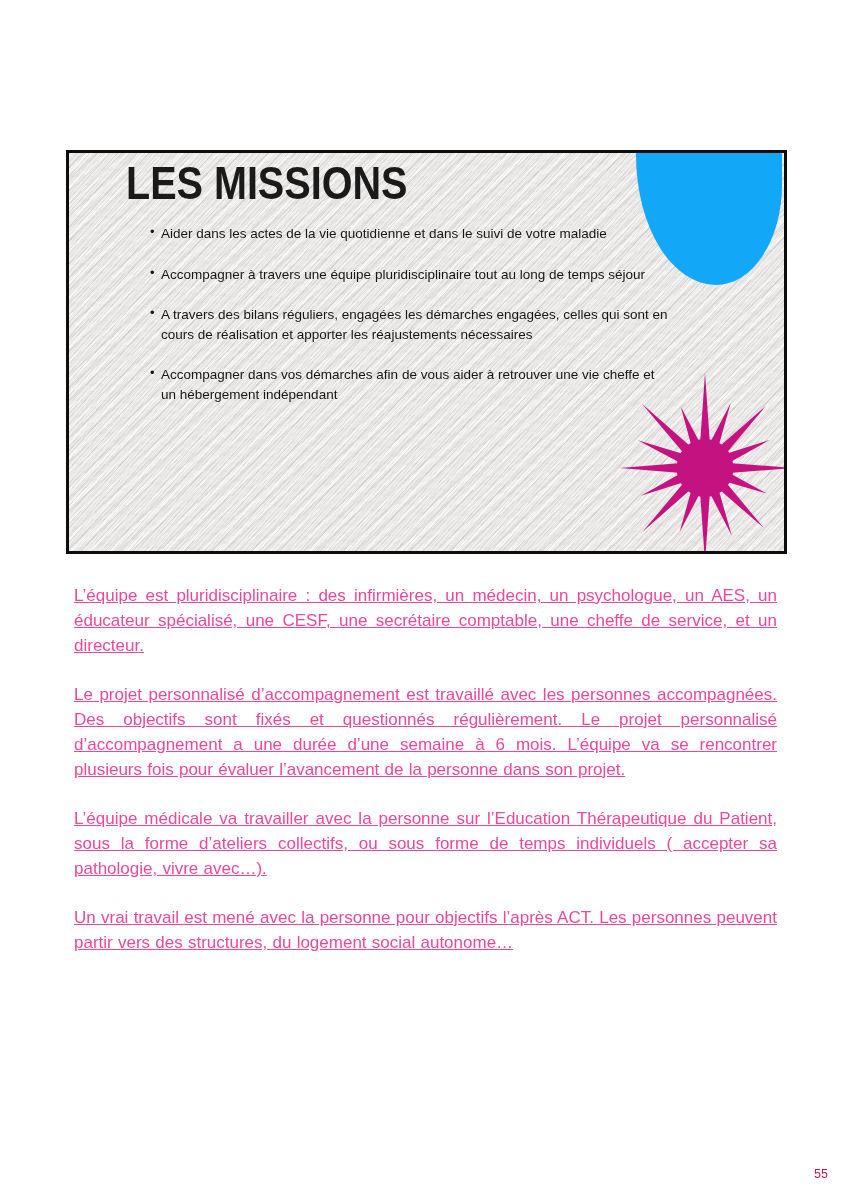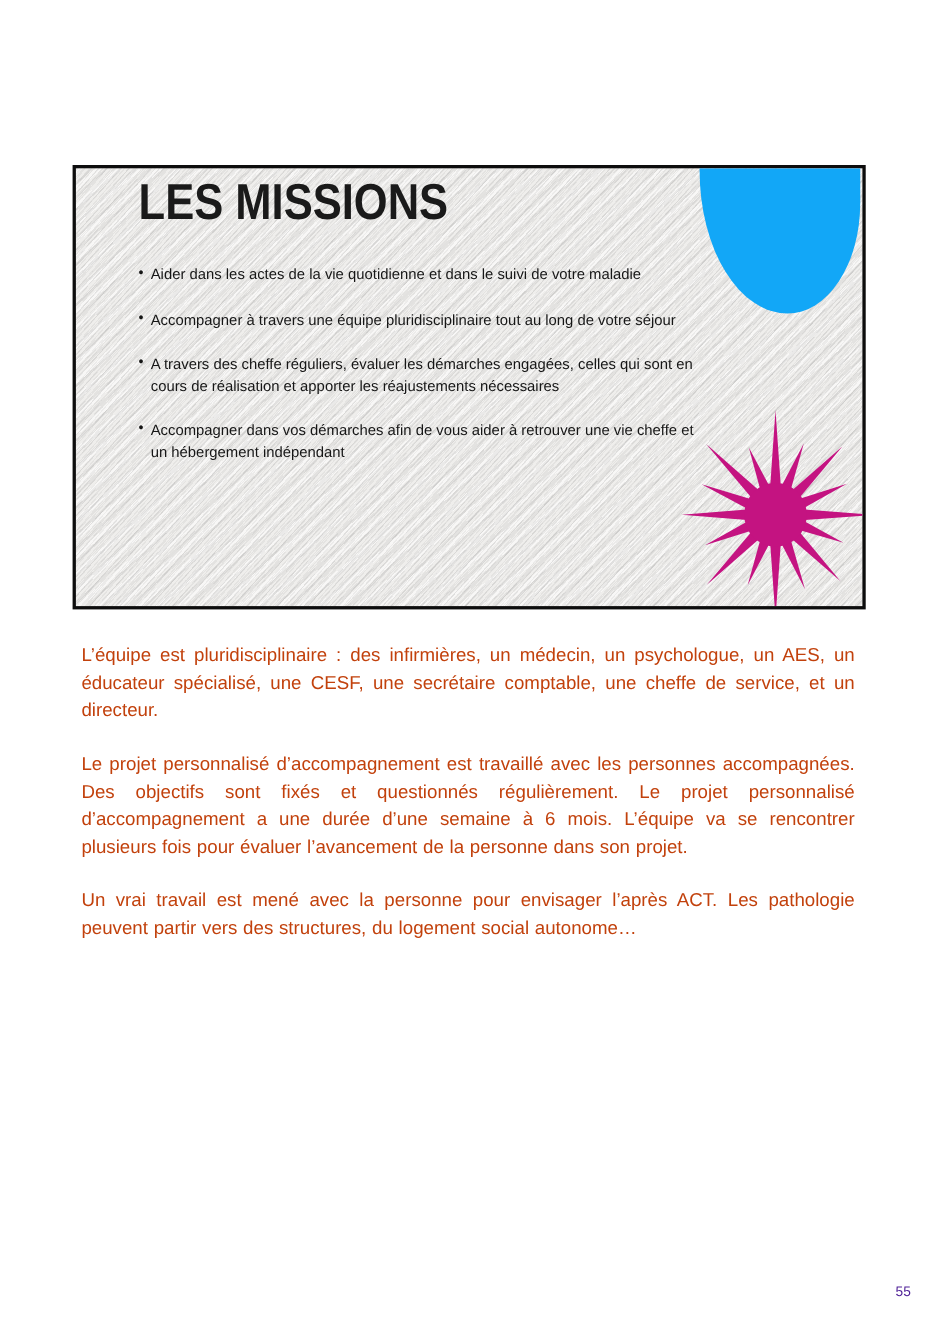--- a/index.html
+++ b/index.html
@@ -65,22 +65,22 @@
     color: #1a1a1a;
     transform: scaleX(0.86);
     transform-origin: left center;
     white-space: nowrap;
   }
 
   .bullets {
     position: relative;
     z-index: 2;
     list-style: none;
-    margin: 33px 0 0 0;
-    padding: 0 0 0 68px;
+    margin: 17px 0 0 0;
+    padding: 0 0 0 92px;
   }
   .bullets li {
     position: relative;
     max-width: 565px;
     font-size: 13.5px;
     line-height: 19.5px;
     color: #161616;
     margin-bottom: 21px;
     white-space: pre-line;
   }
@@ -97,31 +97,32 @@
   .body-text {
     position: absolute;
     left: 74px;
     top: 583px;
     width: 703px;
   }
   .body-text p {
     margin: 0 0 24px 0;
     font-size: 17px;
     line-height: 25px;
-    color: #c2410c;
+    color: #ec4899;
     text-align: justify;
     word-spacing: 0.5px;
+    text-decoration: underline;
   }
 
   .page-number {
     position: absolute;
     top: 1167px;
     right: 20px;
     font-size: 12.5px;
-    color: #4c1d95;
+    color: #be185d;
   }
 </style>
 </head>
 <body>
 
 <div class="page">
 
   <div class="slide">
 
     <div class="blue-corner"></div>
@@ -143,30 +144,31 @@
       <polygon points="0,-74 5.5,-18 -5.5,-18" transform="rotate(292)"></polygon>
       <polygon points="0,-91 5.5,-18 -5.5,-18" transform="rotate(315)"></polygon>
       <polygon points="0,-66 5.5,-18 -5.5,-18" transform="rotate(338)"></polygon>
       <circle cx="0" cy="0" r="29"></circle>
     </svg>
 
     <div class="slide-title">LES MISSIONS</div>
 
     <ul class="bullets">
       <li>Aider dans les actes de la vie quotidienne et dans le suivi de votre maladie</li>
-      <li>Accompagner à travers une équipe pluridisciplinaire tout au long de votre séjour</li>
-      <li>A travers des cheffe réguliers, évaluer les démarches engagées, celles qui sont en
+      <li>Accompagner à travers une équipe pluridisciplinaire tout au long de temps séjour</li>
+      <li>A travers des bilans réguliers, engagées les démarches engagées, celles qui sont en
 cours de réalisation et apporter les réajustements nécessaires</li>
       <li>Accompagner dans vos démarches afin de vous aider à retrouver une vie cheffe et
 un hébergement indépendant</li>
     </ul>
 
   </div>
 
   <div class="body-text">
     <p>L’équipe est pluridisciplinaire : des infirmières, un médecin, un psychologue, un AES, un éducateur spécialisé, une CESF, une secrétaire comptable, une cheffe de service, et un directeur.</p>
     <p>Le projet personnalisé d’accompagnement est travaillé avec les personnes accompagnées. Des objectifs sont fixés et questionnés régulièrement. Le projet personnalisé d’accompagnement a une durée d’une semaine à 6 mois. L’équipe va se rencontrer plusieurs fois pour évaluer l’avancement de la personne dans son projet.</p>
-    <p>Un vrai travail est mené avec la personne pour envisager l’après ACT. Les pathologie peuvent partir vers des structures, du logement social autonome…</p>
+    <p>L’équipe médicale va travailler avec la personne sur l’Education Thérapeutique du Patient, sous la forme d’ateliers collectifs, ou sous forme de temps individuels ( accepter sa pathologie, vivre avec…).</p>
+    <p>Un vrai travail est mené avec la personne pour objectifs l’après ACT. Les personnes peuvent partir vers des structures, du logement social autonome…</p>
   </div>
 
   <div class="page-number">55</div>
 
 </div>
 
 </body></html>

